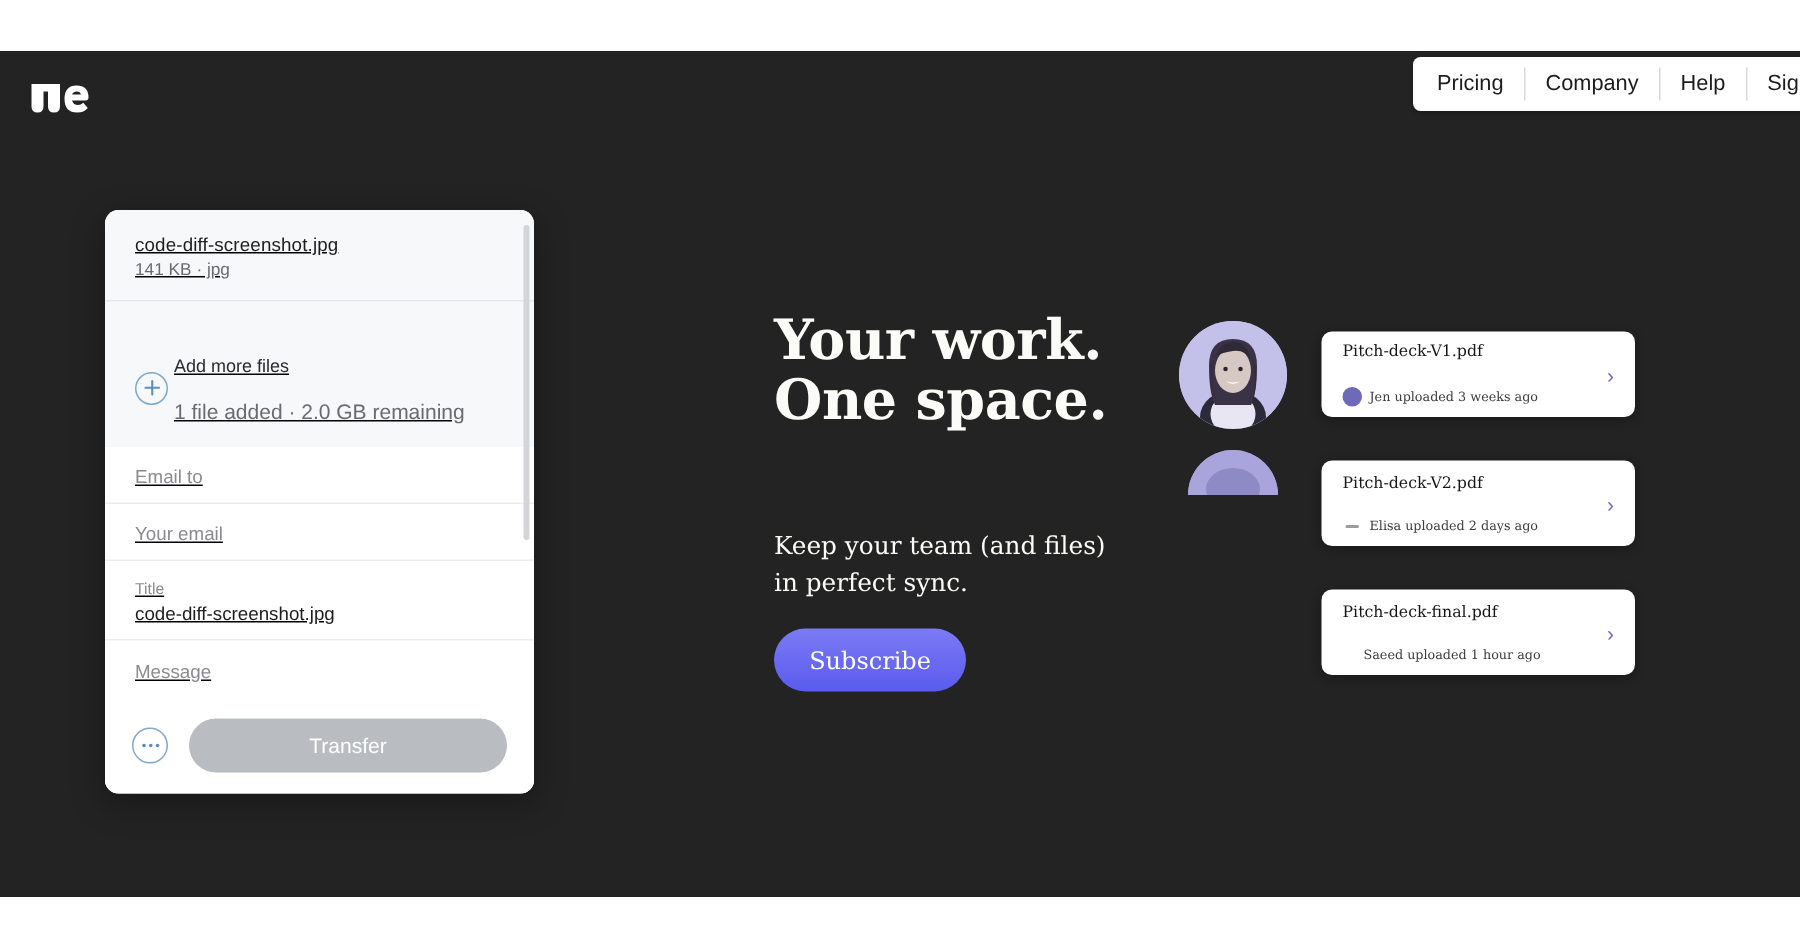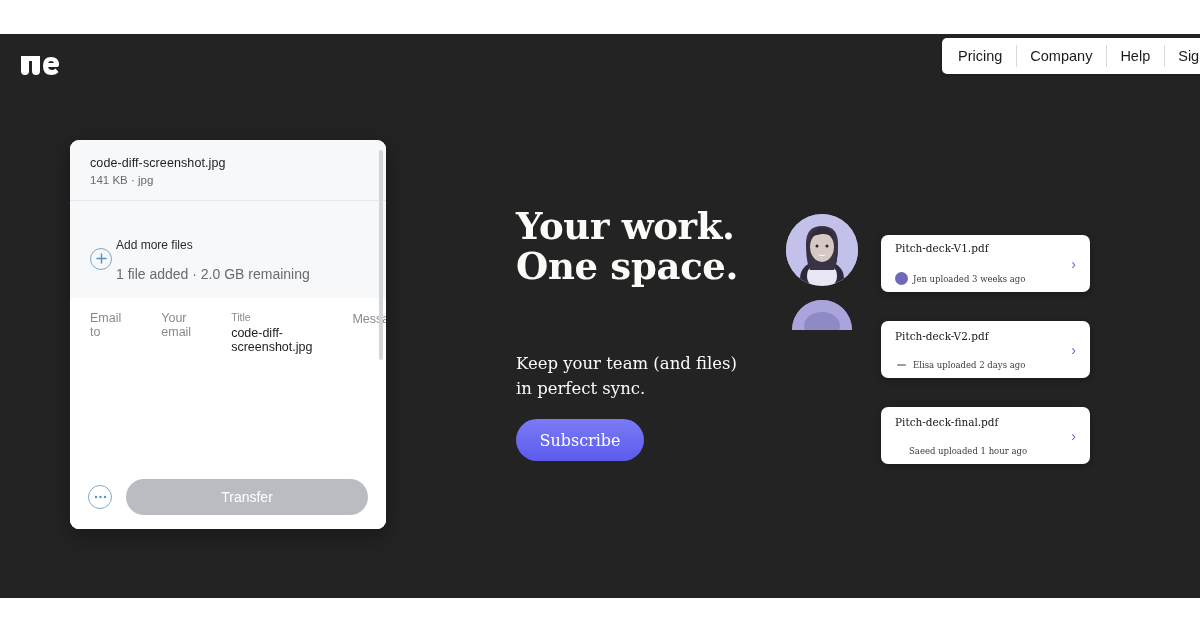--- a/index.html
+++ b/index.html
@@ -71,28 +71,29 @@
     bottom: 7px;
     width: 1px;
     background: #d9d9d9;
   }
 
   
   .upload-panel {
     position: absolute;
     left: 70px;
     top: 140px;
-    width: 316px;
+    width: 286px;
     height: 389px;
     background: #ffffff;
     border-radius: 9px;
     box-shadow: 0 6px 22px rgba(0,0,0,0.35);
     overflow: hidden;
     display: flex;
     flex-direction: column;
+    text-decoration: underline;
   }
   .file-area {
     background: #f7f8fa;
     flex: 0 0 158px;
     position: relative;
     display: flex;
     flex-direction: column;
   }
   .file-head { padding: 16px 20px 10px 20px; }
   .file-name {
@@ -129,21 +130,21 @@
     flex: 0 0 auto;
   }
   .circle-icon svg { display: block; }
   .add-text-main { font-size: 12px; color: #2b2b2f; }
   .add-text-sub { font-size: 14px; color: #6a6a70; margin-top: 13px; }
 
   .form-area {
     flex: 1;
     background: #ffffff;
     display: flex;
-    flex-direction: row;
+    flex-direction: column;
     position: relative;
   }
   .field {
     padding: 13px 20px 10px 20px;
     border-bottom: 1px solid #ececee;
   }
   .field-placeholder { font-size: 12.5px; color: #8a8a90; }
   .field-label { font-size: 10.5px; color: #8a8a90; }
   .field-value { font-size: 12.5px; color: #1d1d1f; margin-top: 3px; }
   .field-message { padding: 14px 20px 6px 20px; }
@@ -262,21 +263,21 @@
     border-radius: 30px 30px 0 0;
     background: #9e9ad6;
     overflow: hidden;
   }
   .avatar-main svg, .avatar-second svg { display: block; }
 
   
   .cards {
     position: absolute;
     left: 881px;
-    top: 235px;
+    top: 221px;
     width: 209px;
   }
   .card {
     background: #ffffff;
     border-radius: 7px;
     height: 57px;
     margin-bottom: 29px;
     padding: 0 14px;
     display: flex;
     align-items: center;

